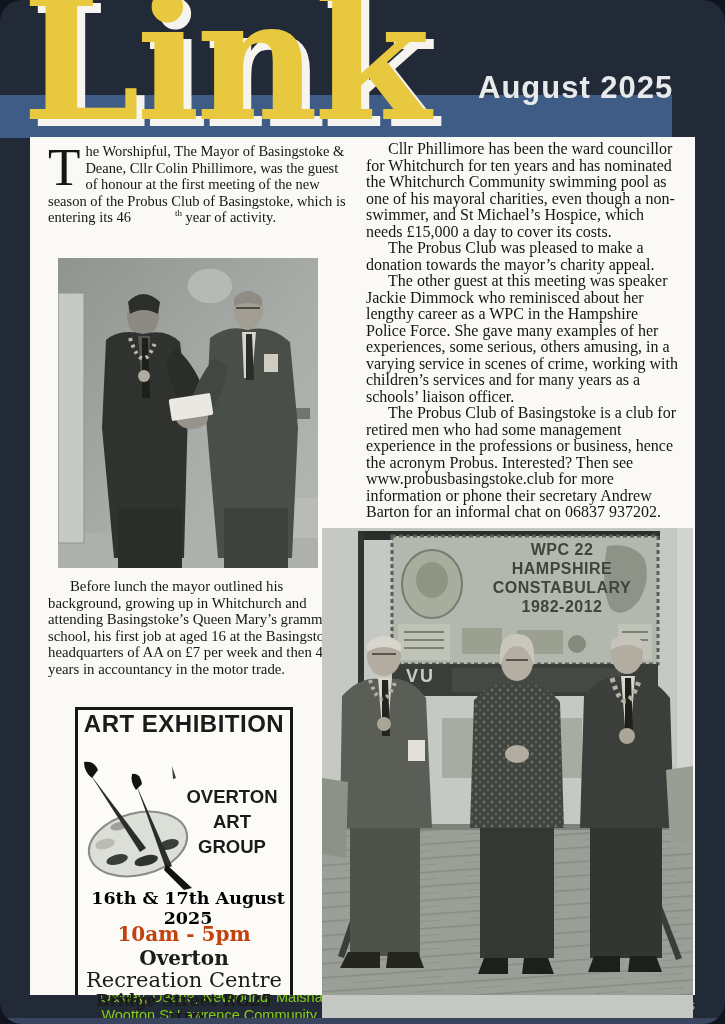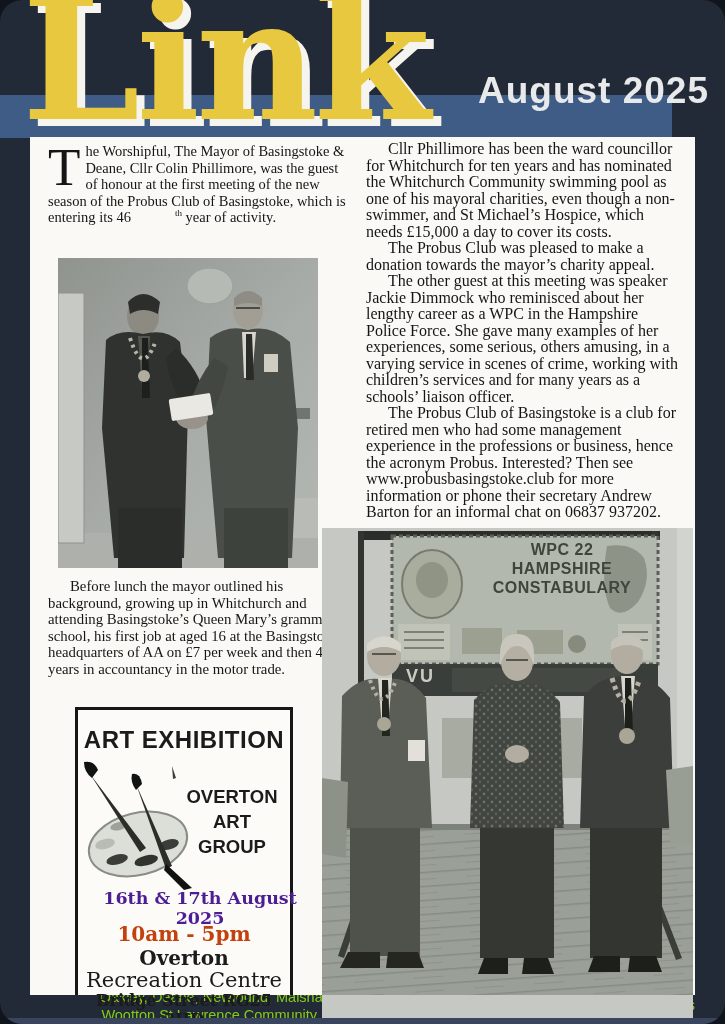--- a/index.html
+++ b/index.html
@@ -16,21 +16,21 @@
   .masthead-title{
     position:absolute;left:22px;top:-24px;z-index:4;
     font-family:"DejaVu Serif", serif;font-weight:bold;
     font-size:168px;line-height:1;letter-spacing:-4px;
     color:#e8c83e;
     text-shadow:8px 7px 0 #f6f4ee;
   }
   .issue-date{
     position:absolute;left:478px;top:70px;z-index:3;
     font-family:"Liberation Sans", sans-serif;font-weight:bold;
-    font-size:37px;letter-spacing:1px;color:#e7e9eb;
+    font-size:31px;letter-spacing:1px;color:#e7e9eb;
   }
   .page{
     position:absolute;left:30px;top:137px;width:665px;height:858px;
     background:#faf9f5;z-index:2;color:#151515;
   }
   
   .col-left{position:absolute;left:18px;top:4px;width:304px;}
   .headline{
     font-size:16.5px;line-height:19px;font-weight:bold;margin:0;
   }
@@ -48,33 +48,33 @@
     position:absolute;left:18px;top:441px;width:304px;
     font-size:14.8px;line-height:16.6px;margin:0;text-indent:22px;
   }
   
   .art-box{
     position:absolute;left:45px;top:570px;width:218px;height:288px;
     background:#fcfbf8;
     border:3px solid #161616;border-bottom:none;box-sizing:border-box;
   }
   .art-title{
-    margin-top:16px;text-align:center;
+    margin-top:0;text-align:center;
     font-family:"Liberation Sans", sans-serif;font-weight:bold;
     font-size:24px;letter-spacing:0.5px;color:#1b1b1b;
   }
   .art-palette{position:absolute;left:2px;top:46px;width:132px;height:138px;}
   .art-group{
     position:absolute;right:10px;top:74px;width:96px;text-align:center;
     font-family:"Liberation Sans", sans-serif;font-weight:bold;
     font-size:18.5px;line-height:25px;white-space:pre-line;color:#1b1b1b;
   }
   .art-dates{
-    position:absolute;left:16px;top:178px;width:100%;text-align:center;
-    font-family:"DejaVu Serif", serif;font-weight:bold;font-size:17.5px;color:#4c1d95;
+    position:absolute;left:4px;top:178px;width:100%;text-align:center;
+    font-family:"DejaVu Serif", serif;font-weight:bold;font-size:17.5px;color:#000000;
   }
   .art-times{
     position:absolute;left:0;top:212px;width:100%;text-align:center;
     font-family:"DejaVu Serif", serif;font-weight:bold;font-size:20px;color:#c2410c;
   }
   .art-venue1{
     position:absolute;left:0;top:236px;width:100%;text-align:center;
     font-family:"DejaVu Serif", serif;font-weight:bold;font-size:20px;color:#1b1b1b;
   }
   .art-venue2{
@@ -306,20 +306,21 @@
         <path d="M272 428 L298 428 L298 444 L266 444 Z" fill="#1d1f1a"></path>
         <path d="M308 428 L334 428 L340 444 L306 444 Z" fill="#1d1f1a"></path>
 
         <path d="M0 250 L26 254 L24 330 L0 326 Z" fill="#8d9289"></path>
         <path d="M344 242 L371 238 L371 318 L348 314 Z" fill="#999e95"></path>
       </svg>
       <div class="banner-text">
         <div>WPC 22</div>
         <div>HAMPSHIRE</div>
         <div>CONSTABULARY</div>
+        <div>1982-2012</div>
       </div>
       <div class="banner-partial">VU</div>
     </div>
 
   </div>
 
   <div class="footer-line f-l1">Oakley, Deane, Newfound, Malshanger and</div>
   <div class="footer-line f-l2">Wootton St Lawrence Community Magazine</div>
   <div class="footer-line f-r2">these communities</div>
 

